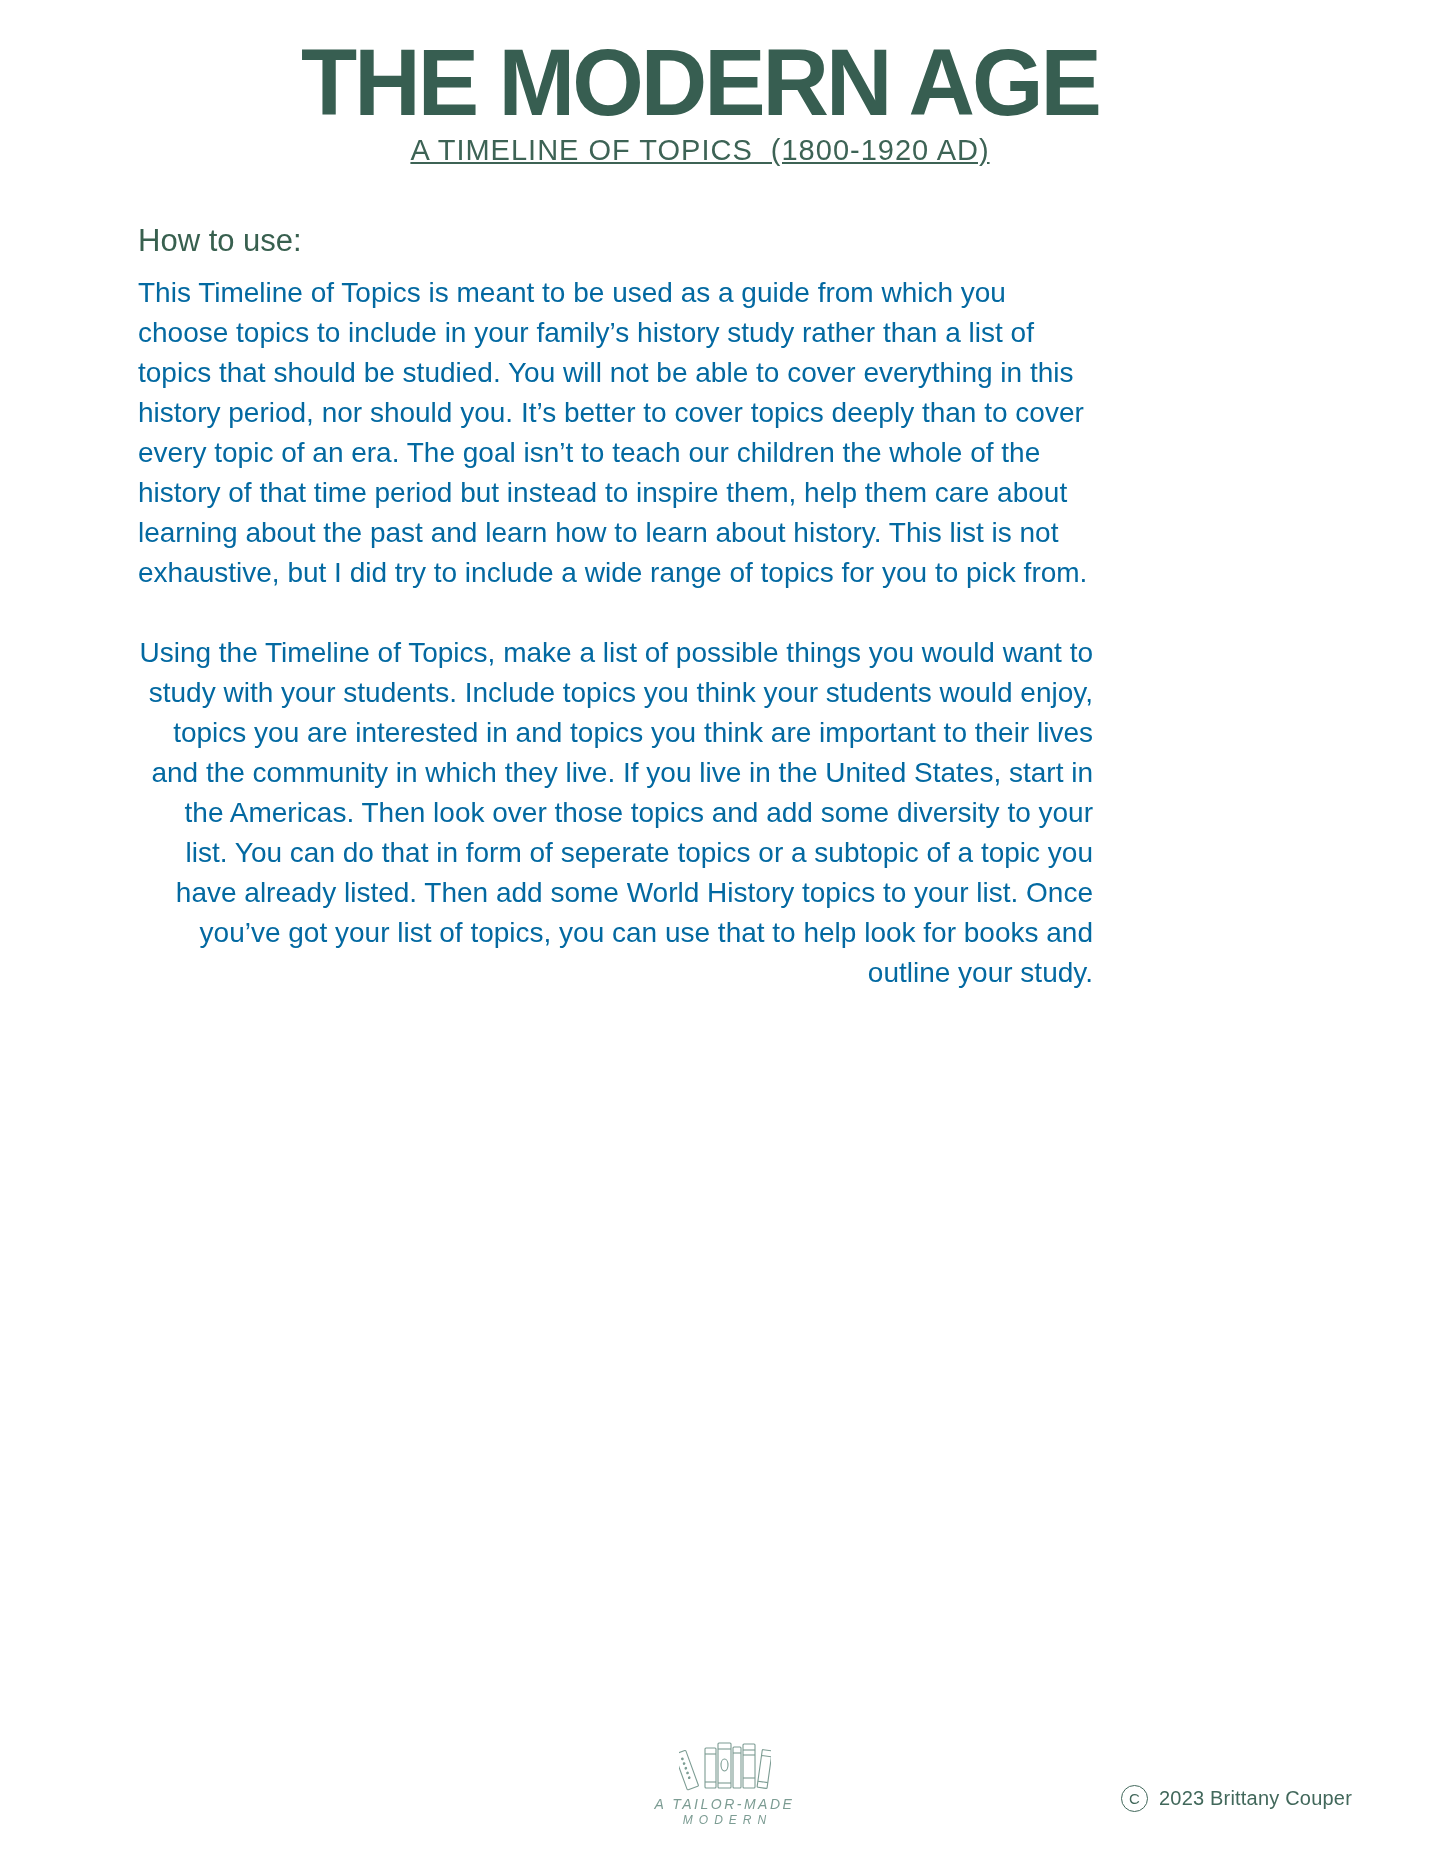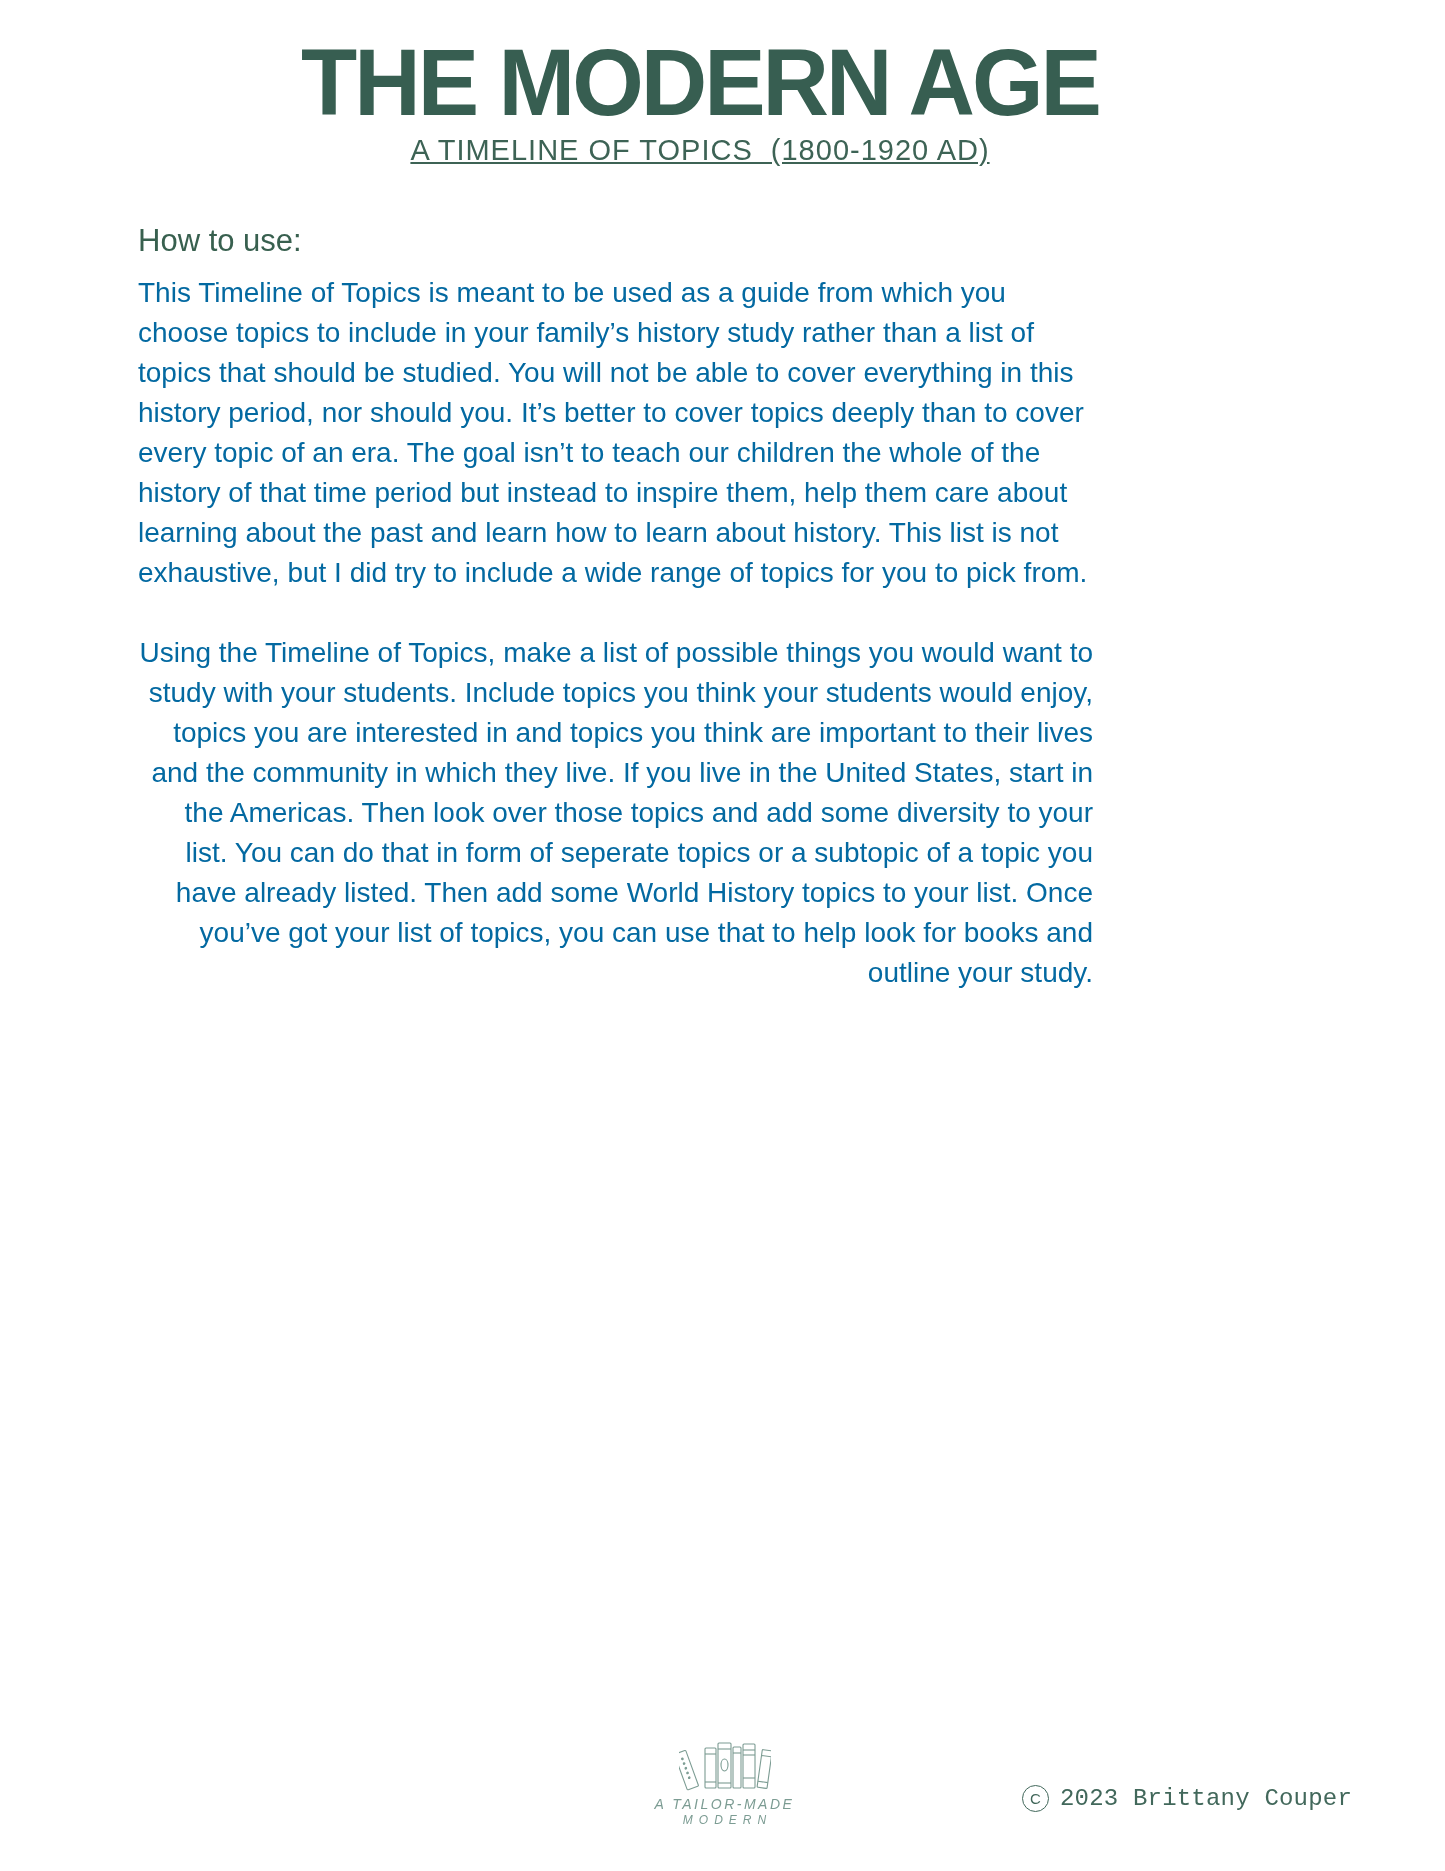--- a/index.html
+++ b/index.html
@@ -103,23 +103,22 @@
     border: 1.6px solid #42685b;
     border-radius: 50%;
     display: flex;
     align-items: center;
     justify-content: center;
     font-size: 15px;
     line-height: 1;
     font-weight: normal;
   }
   .copyright .c-text {
-    font-size: 24px;
+    font-size: 20px;
     letter-spacing: 0.2px;
-    font-family: Liberation Mono, monospace;
   }
 </style>
 </head>
 <body>
 
 <header class="page-header">
   <div class="doc-title">THE MODERN AGE</div>
   <div class="doc-subtitle">A TIMELINE OF TOPICS  (1800-1920 AD)</div>
 </header>
 

